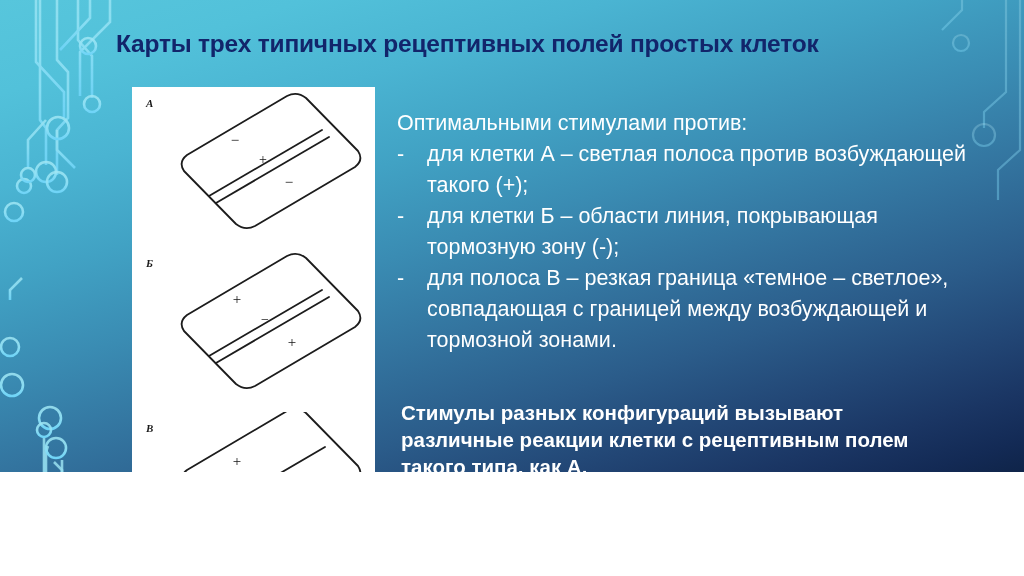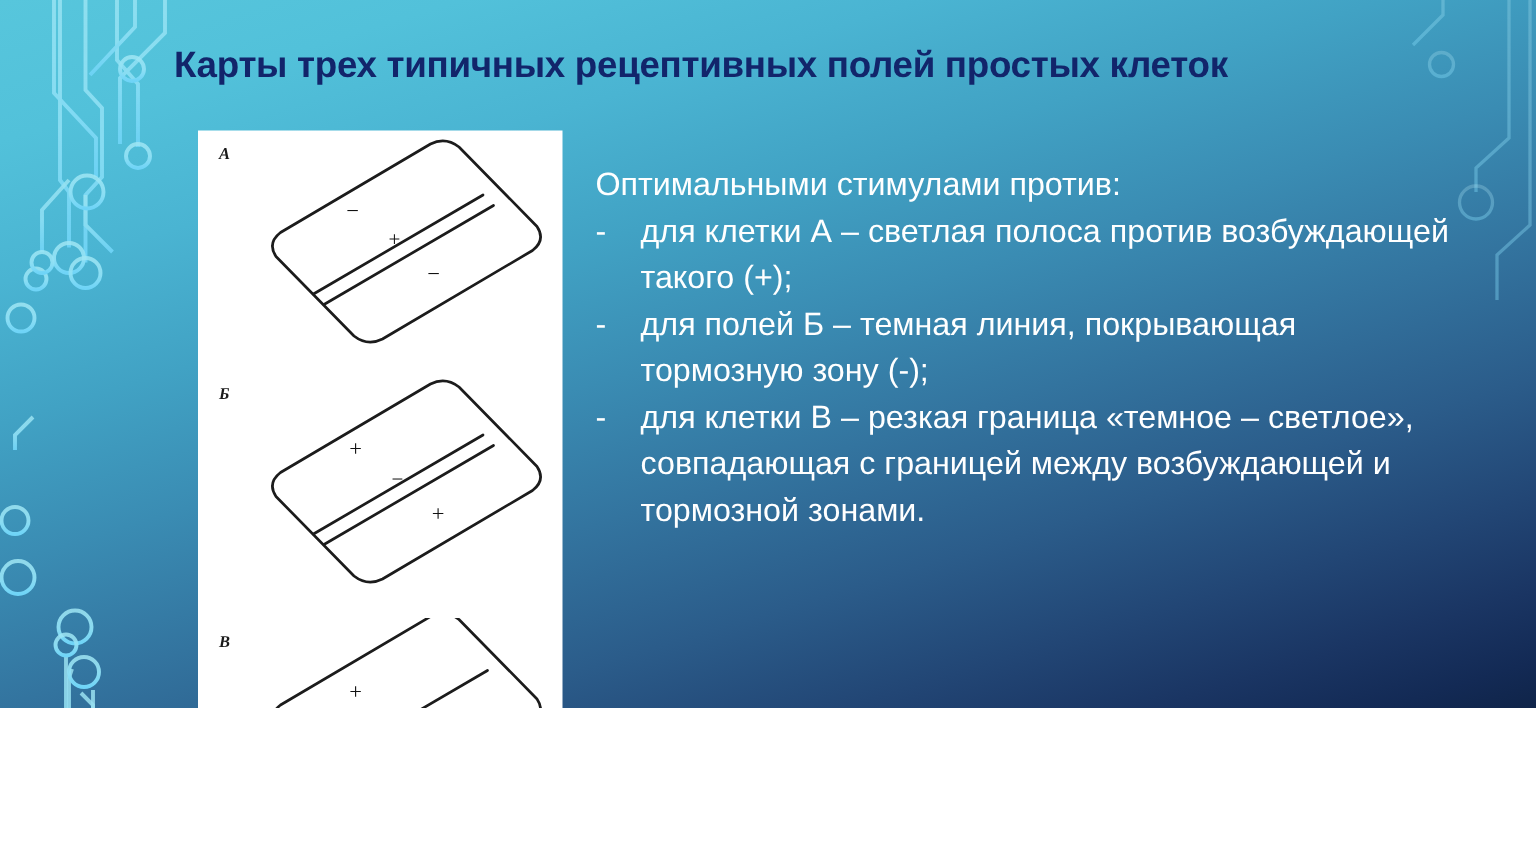--- a/index.html
+++ b/index.html
@@ -262,23 +262,24 @@
   <div id="body-text">
     <div id="intro-line">Оптимальными стимулами против:</div>
 
     <div class="bullet-row">
       <span class="bullet-mark">-</span>
       <span class="bullet-text">для клетки А – светлая полоса против возбуждающей такого (+);</span>
     </div>
 
     <div class="bullet-row">
       <span class="bullet-mark">-</span>
-      <span class="bullet-text">для полей Б – темная линия, покрывающая тормозную зону (-);</span>
+      <span class="bullet-text">для клетки Б – области линия, покрывающая тормозную зону (-);</span>
     </div>
 
     <div class="bullet-row">
       <span class="bullet-mark">-</span>
-      <span class="bullet-text">для клетки В – резкая граница «темное – светлое», совпадающая с границей между возбуждающей и тормозной зонами.</span>
+      <span class="bullet-text">для полоса В – резкая граница «темное – светлое», совпадающая с границей между возбуждающей и тормозной зонами.</span>
     </div>
   </div>
 
+  <div id="conclusion">Стимулы разных конфигураций вызывают различные реакции клетки с рецептивным полем такого типа, как А.</div>
 
 </div>
 
 </body></html>

